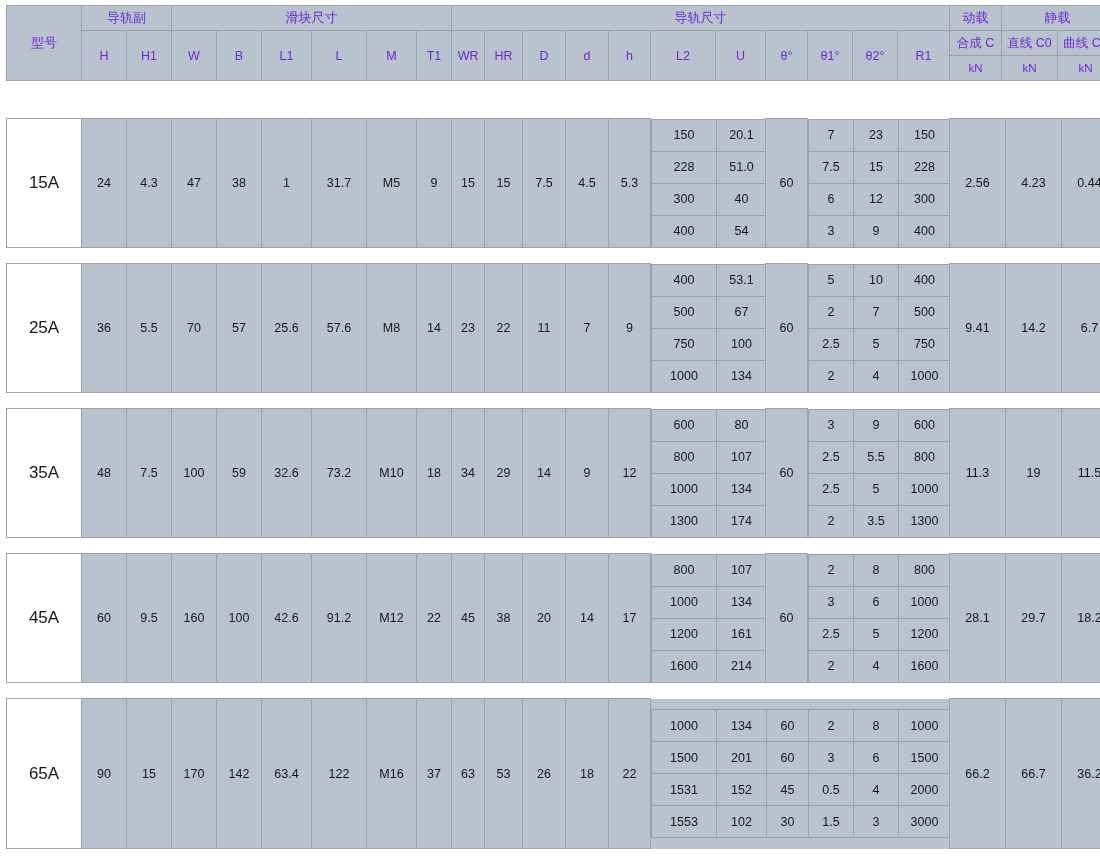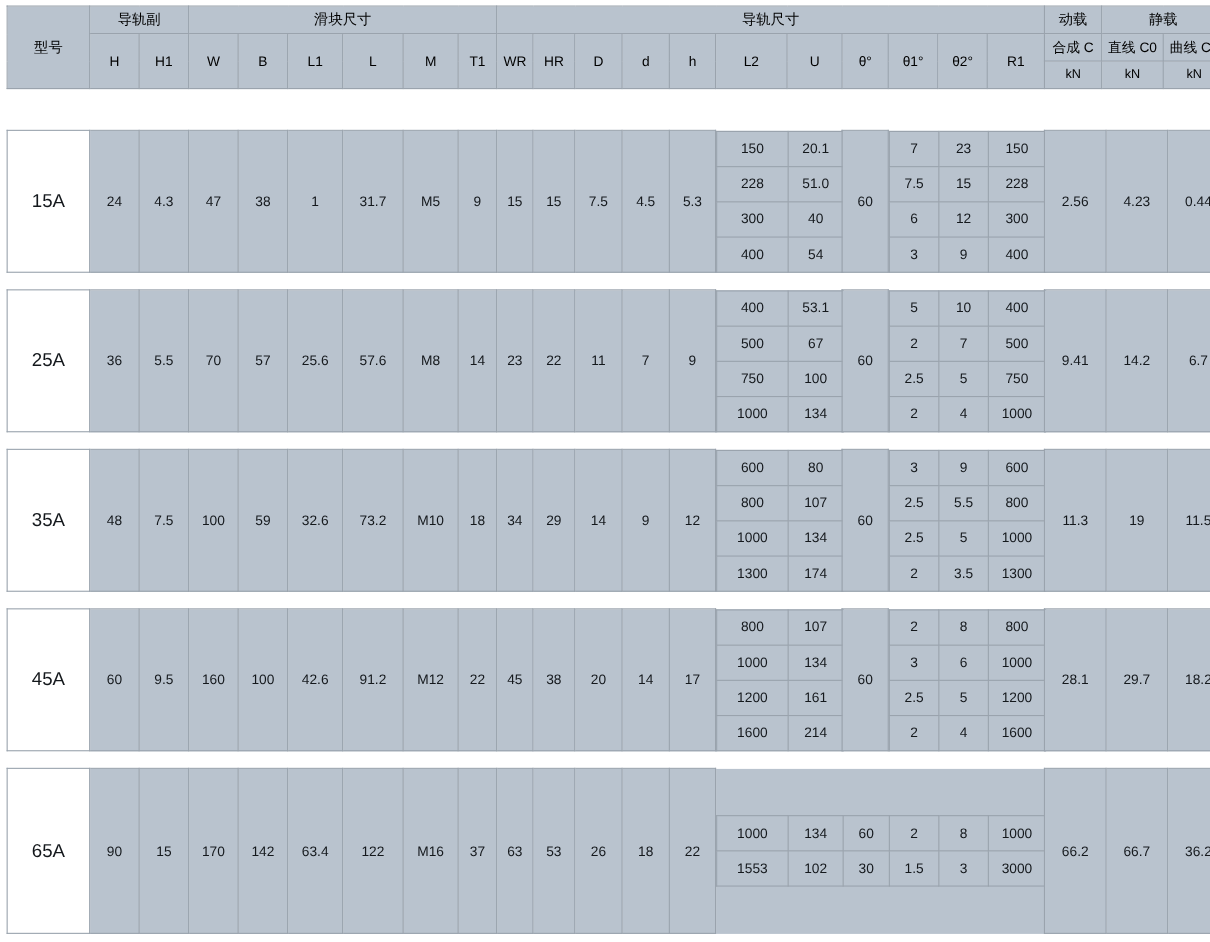--- a/index.html
+++ b/index.html
@@ -9,21 +9,21 @@
     color:#1b1b1b;
     -webkit-font-smoothing:antialiased;
   }
   .sheet{position:relative;width:1100px;height:856px;overflow:hidden;}
 
   table{border-collapse:collapse;table-layout:fixed;}
   td,th{border:1px solid #9aa3ad;text-align:center;vertical-align:middle;font-weight:normal;}
 
   
   .hdr{position:absolute;left:6px;top:5px;width:1088px;}
-  .hdr td{background:#b9c3ce;font-size:13px;height:22px;color:#000000;margin-top:18px;}
+  .hdr td{background:#b9c3ce;font-size:13px;height:22px;color:#6d28d9;margin-top:18px;}
   .hdr .grp{font-size:13px;}
   .hdr .sub{font-size:12.5px;}
   .hdr .unit{font-size:11.5px;}
 
   
   .block{position:absolute;left:6px;width:1088px;}
   .block td{background:#b9c3ce;font-size:12.5px;color:#14181c;}
   .block td.model{background:#ffffff;font-size:17px;}
   .sub-tbl{width:100%;height:100%;border-collapse:collapse;table-layout:fixed;}
   .sub-tbl td{border:1px solid #9aa3ad;height:29px;font-size:12.5px;background:#b9c3ce;}
@@ -573,20 +573,36 @@
           <tbody>
                 <tr>
             <td>1000</td>
             <td>134</td>
             <td>60</td>
             <td>2</td>
             <td>8</td>
             <td>1000</td>
           </tr>
           <tr>
+            <td>1500</td>
+            <td>201</td>
+            <td>60</td>
+            <td>3</td>
+            <td>6</td>
+            <td>1500</td>
+          </tr>
+          <tr>
+            <td>1531</td>
+            <td>152</td>
+            <td>45</td>
+            <td>0.5</td>
+            <td>4</td>
+            <td>2000</td>
+          </tr>
+          <tr>
             <td>1553</td>
             <td>102</td>
             <td>30</td>
             <td>1.5</td>
             <td>3</td>
             <td>3000</td>
           </tr>
         </tbody>
             </table>
       </td>

